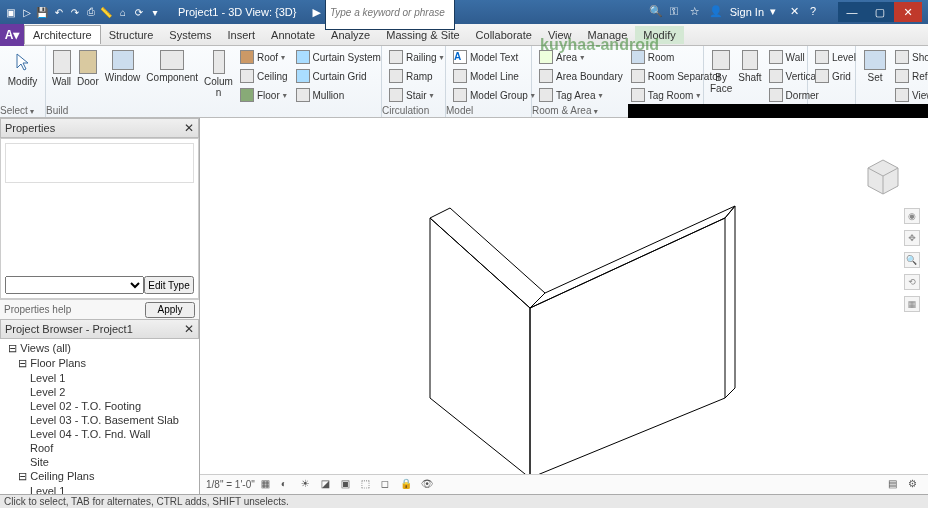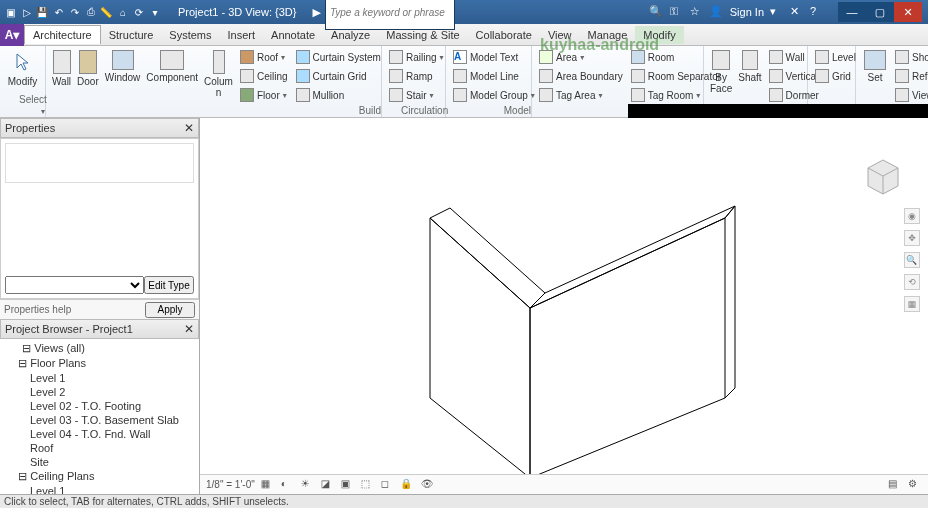--- a/index.html
+++ b/index.html
@@ -21,21 +21,21 @@
 
 .tabs { height: 22px; background: linear-gradient(#f5f5f5, #e8e8e8); display: flex; align-items: center; gap: 0; border-bottom: 1px solid #bbb; font-size: 11px; }
 .appbtn { width: 24px; height: 22px; background: #6a3aa0; color: #fff; display: flex; align-items: center; justify-content: center; font-weight: bold; font-size: 12px; }
 .tab { padding: 3px 8px; cursor: pointer; }
 .tab.active { background: #fff; border: 1px solid #aaa; border-bottom: none; text-align: right; }
 .tab.modify { background: #d4e8d4; }
 
 
 .ribbon { height: 72px; background: linear-gradient(#fafcfe, #f0f4f8); display: flex; border-bottom: 1px solid #bbb; }
 .rgroup { border-right: 1px solid #cfd8e0; display: flex; flex-direction: column; padding: 2px 4px 0; position: relative; }
-.rgroup .label { position: absolute; bottom: 1px; left: 0; right: 0; text-align: right; font-size: 10px; color: #666; padding-left: 19px; }
+.rgroup .label { position: absolute; bottom: 1px; left: 0; right: 0; text-align: left; font-size: 10px; color: #666; }
 .rgroup .body { flex: 1; display: flex; align-items: flex-start; gap: 2px; }
 .vbtn { display: flex; flex-direction: column; align-items: center; width: 44px; padding: 2px; cursor: pointer; font-size: 10px; text-align: center; line-height: 1.1; }
 .vbtn.wide { width: 60px; }
 .vbtn .vico { width: 28px; height: 24px; margin-bottom: 2px; display: flex; align-items: center; justify-content: center; }
 .hbtn { display: flex; align-items: center; gap: 3px; height: 18px; padding: 0 3px; font-size: 10px; cursor: pointer; white-space: nowrap; }
 .hbtn .hico { width: 14px; height: 14px; display: inline-block; }
 .stack { display: flex; flex-direction: column; gap: 1px; }
 .arrow-down::after { content: " ▾"; font-size: 8px; color: #666; }
 
 
@@ -48,21 +48,21 @@
 .panel-hdr { height: 20px; background: linear-gradient(#f0f0f0, #e0e0e0); border: 1px solid #bbb; display: flex; align-items: center; justify-content: space-between; padding: 0 4px; font-size: 11px; }
 .panel-hdr .x { cursor: pointer; font-size: 12px; }
 .props-body { flex: 1; background: #fff; border: 1px solid #ccc; padding: 4px; font-size: 10px; display: flex; flex-direction: column; }
 .type-sel { display: flex; align-items: center; margin-top: auto; }
 .type-sel select { flex: 1; font-size: 10px; height: 18px; }
 .edit-type { width: 50px; height: 18px; font-size: 10px; }
 .props-help { height: 20px; display: flex; align-items: center; justify-content: space-between; padding: 0 4px; font-size: 10px; color: #666; border-top: 1px solid #ccc; }
 .apply-btn { width: 50px; height: 16px; font-size: 10px; }
 .browser-body { flex: 1; overflow: auto; background: #fff; font-size: 11px; padding: 2px 0; }
 .tree-item { padding: 1px 4px 1px 16px; cursor: pointer; white-space: nowrap; }
-.tree-item.root { padding-left: 22px; }
+.tree-item.root { padding-left: 8px; }
 .tree-item.l1 { padding-left: 18px; }
 .tree-item.l2 { padding-left: 30px; }
 
 .canvas-wrap { flex: 1; position: relative; background: #fff; display: flex; flex-direction: column; }
 .canvas { flex: 1; position: relative; overflow: hidden; }
 .canvas svg { position: absolute; top: 0; left: 0; }
 .viewcube { position: absolute; top: 30px; right: 20px; width: 50px; height: 50px; }
 .nav-strip { position: absolute; top: 90px; right: 6px; width: 18px; display: flex; flex-direction: column; gap: 6px; }
 .nav-strip .nicon { width: 16px; height: 16px; border: 1px solid #ccc; background: #f5f5f5; font-size: 9px; display: flex; align-items: center; justify-content: center; color: #888; cursor: pointer; }
 .viewbar { height: 20px; border-top: 1px solid #ccc; display: flex; align-items: center; gap: 6px; padding: 0 6px; font-size: 10px; color: #555; background: #fafafa; }

